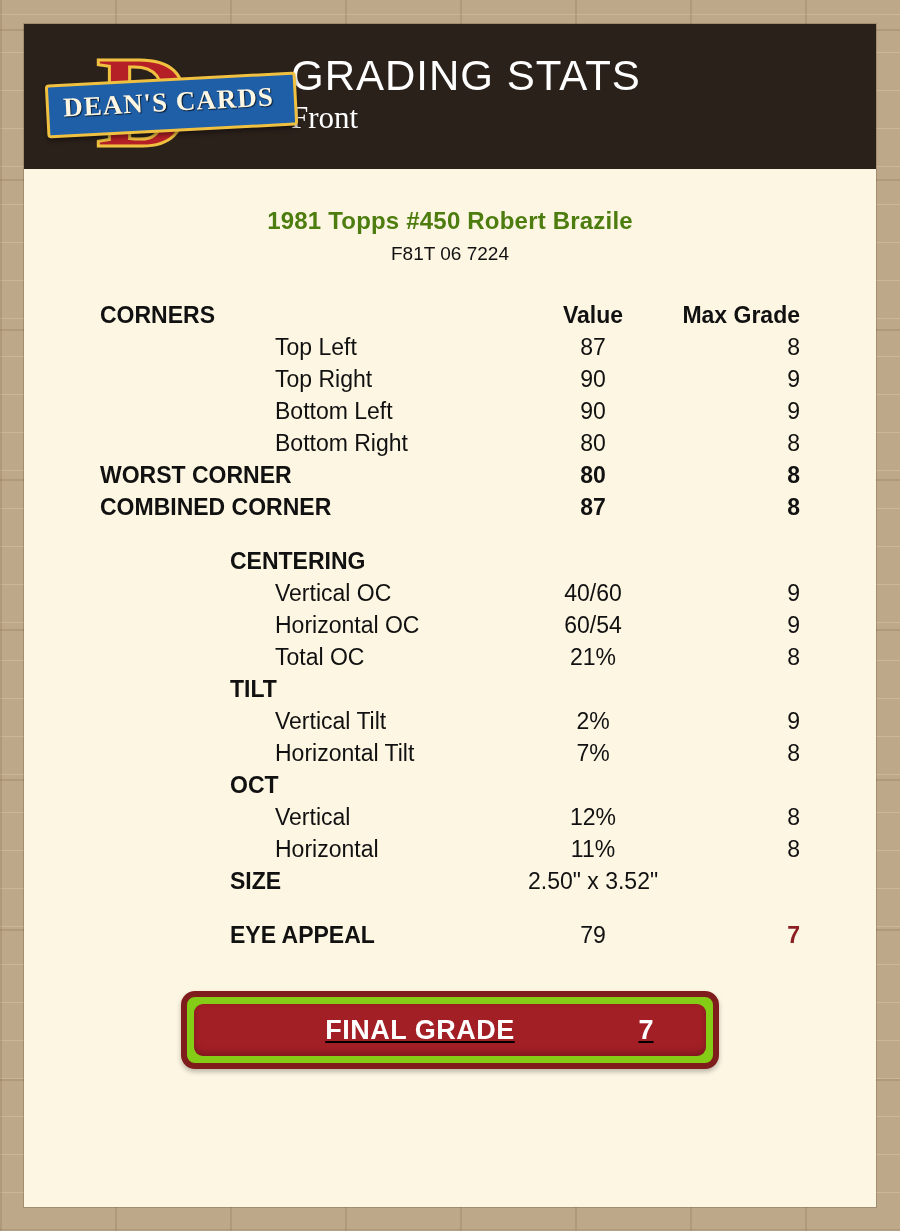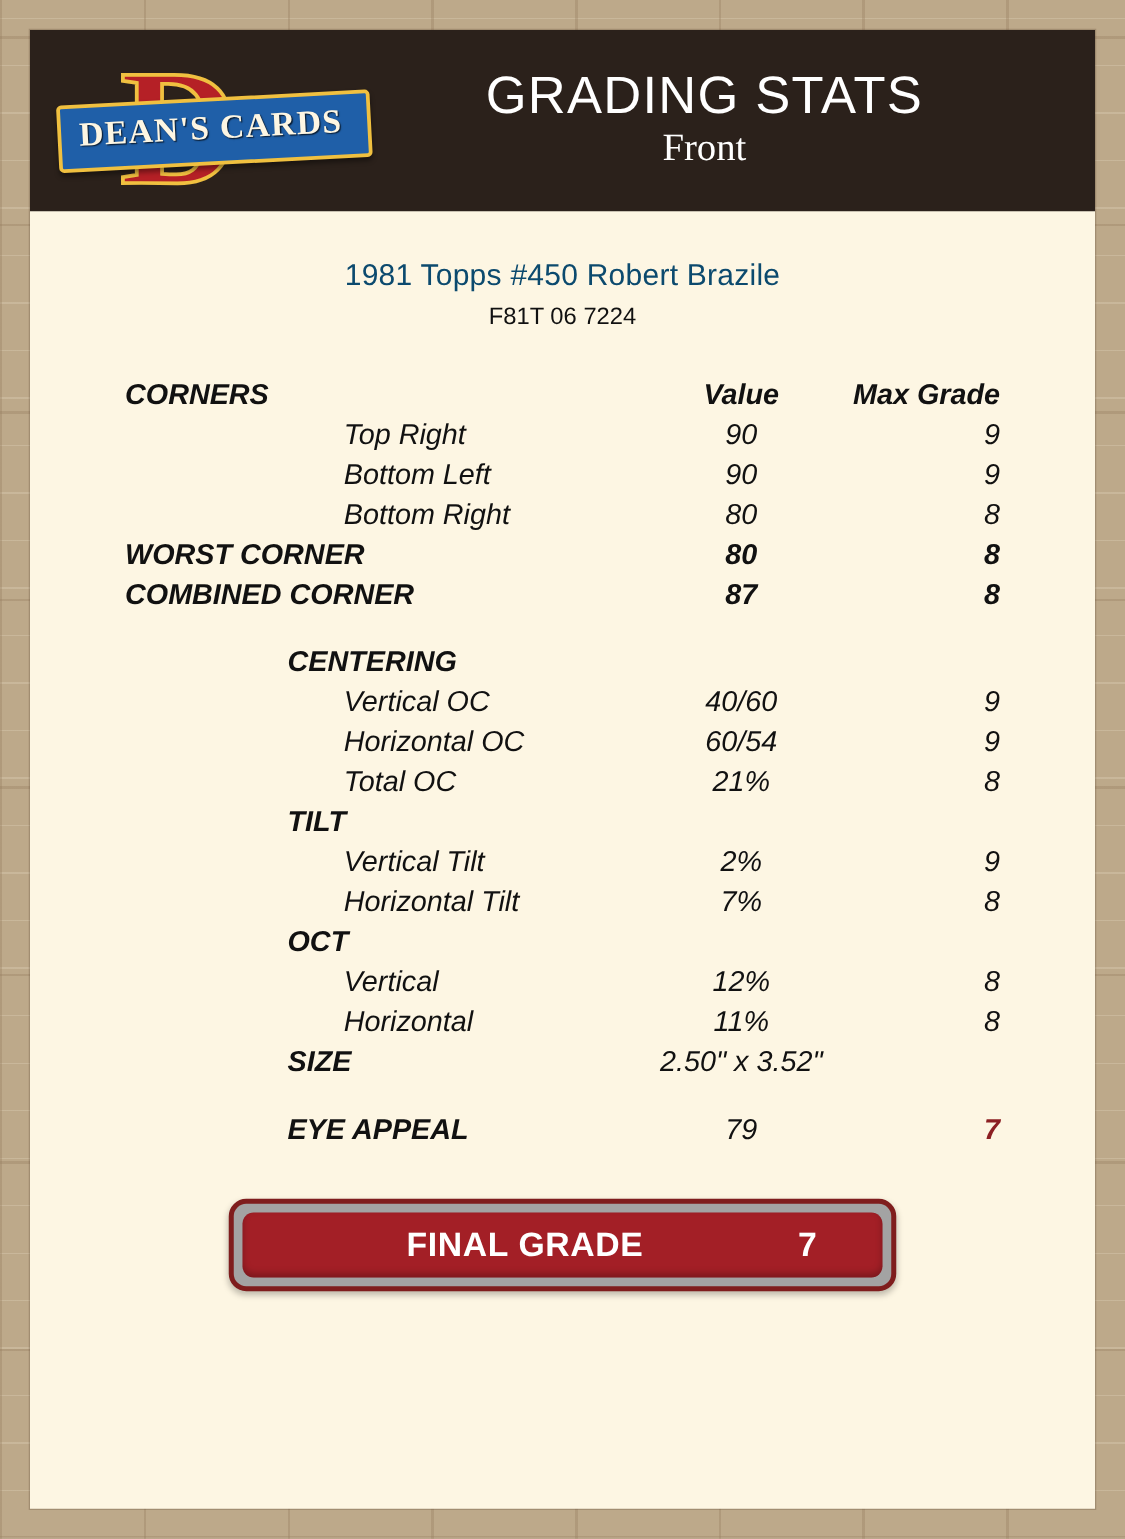--- a/index.html
+++ b/index.html
@@ -86,57 +86,55 @@
     justify-content: center;
     color: #fdf6e3;
     font-family: "Liberation Serif", serif;
     font-weight: bold;
     font-size: 27px;
     letter-spacing: 1px;
     text-shadow: 1px 1px 1px rgba(0,0,0,0.7);
   }
   .header-titles {
     flex: 1 1 auto;
-    text-align: center;
     color: #ffffff;
     padding-right: 40px;
   }
   .header-title {
     font-size: 42px;
     letter-spacing: 1px;
     line-height: 1.05;
   }
   .header-subtitle {
     font-size: 31px;
     line-height: 1.3;
     font-weight: 300;
     font-family: Liberation Serif, serif;
   }
   .body-area {
     padding: 38px 0 0 0;
   }
   .card-title {
     text-align: center;
     font-size: 24px;
-    font-weight: normal;
-    color: #0c4a6e;
+    font-weight: bold;
+    color: #4d7c0f;
     letter-spacing: 0.2px;
   }
   .card-serial {
     text-align: center;
     font-size: 19px;
     color: #111111;
     margin-top: 8px;
   }
   table.stats {
     margin: 34px auto 17px auto;
     border-collapse: collapse;
     width: 700px;
     color: #111111;
-    font-style: italic;
   }
   table.stats td {
     font-size: 23px;
     padding: 2.5px 0;
     vertical-align: baseline;
   }
   td.c-label {
     width: 330px;
     padding-left: 130px;
   }
@@ -170,25 +168,26 @@
     text-align: center;
     padding-left: 0;
   }
   .eye-grade {
     color: #8c1f23;
     font-weight: bold;
   }
   .final-wrap {
     margin: 40px auto 0 auto;
     width: 512px;
-    background: #a3a3a3;
-    border: 4px solid #7f1d1d;
+    background: #84cc16;
+    border: 6px solid #7f1d1d;
     border-radius: 14px;
     padding: 7px;
     box-shadow: 0 3px 5px rgba(0,0,0,0.25);
+    text-decoration: underline;
   }
   .final-bar {
     background: #a31f26;
     border-radius: 9px;
     height: 52px;
     display: flex;
     align-items: center;
     color: #ffffff;
     box-shadow: inset 0 -3px 6px rgba(0,0,0,0.25);
   }
@@ -233,20 +232,25 @@
 
     <table class="stats">
       <tbody>
         <tr class="head">
           <td class="c-label">CORNERS</td>
           <td class="c-value">Value</td>
           <td class="c-grade">Max Grade</td>
         </tr>
 
         <tr class="indent">
+          <td class="c-label">Top Left</td>
+          <td class="c-value">87</td>
+          <td class="c-grade">8</td>
+        </tr>
+        <tr class="indent">
           <td class="c-label">Top Right</td>
           <td class="c-value">90</td>
           <td class="c-grade">9</td>
         </tr>
         <tr class="indent">
           <td class="c-label">Bottom Left</td>
           <td class="c-value">90</td>
           <td class="c-grade">9</td>
         </tr>
         <tr class="indent">

